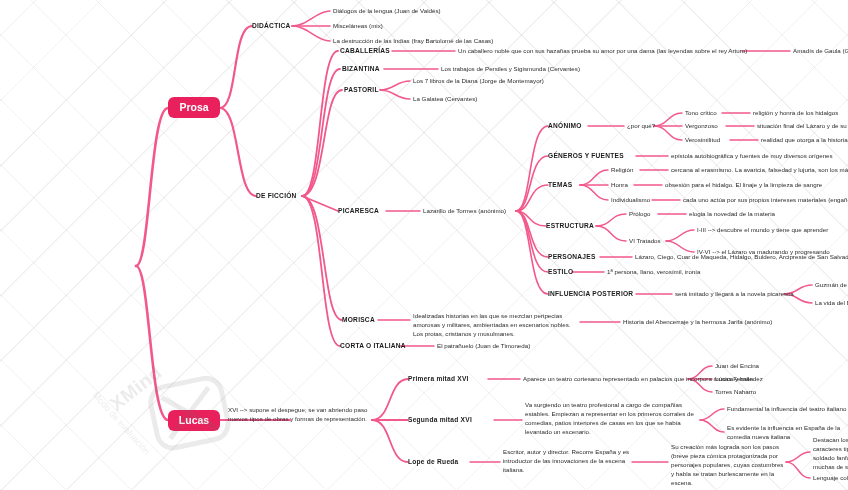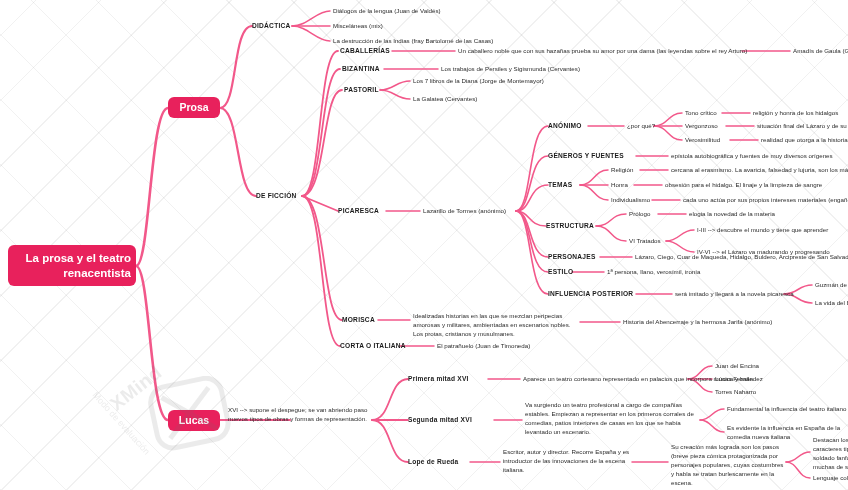--- a/index.html
+++ b/index.html
@@ -146,21 +146,20 @@
       <path d="M700 420 C712 420 712 409 724 409"></path>
       <path d="M700 420 C712 420 712 432 724 432"></path>
 
       <path d="M470 462 L500 462"></path>
       <path d="M632 462 L668 462"></path>
       <path d="M786 462 C798 462 798 452 810 452"></path>
       <path d="M786 462 C798 462 798 478 810 478"></path>
     </g>
   </svg>
 
-  <div class="node pill" id="root">La prosa y el teatro renacentista</div>
 
   <div class="node pill" id="n-prosa">Prosa</div>
   <div class="node pill" id="n-teatro">Lucas</div>
 
   <div class="node lbl-b" style="left:252px;top:22px;">DIDÁCTICA</div>
   <div class="node lbl nw" style="left:333px;top:7px;">Diálogos de la lengua (Juan de Valdés)</div>
   <div class="node lbl nw" style="left:333px;top:22px;">Misceláneas (mix)</div>
   <div class="node lbl nw" style="left:333px;top:37px;">La destrucción de las Indias (fray Bartolomé de las Casas)</div>
 
   <div class="node lbl-b" style="left:256px;top:192px;">DE FICCIÓN</div>

